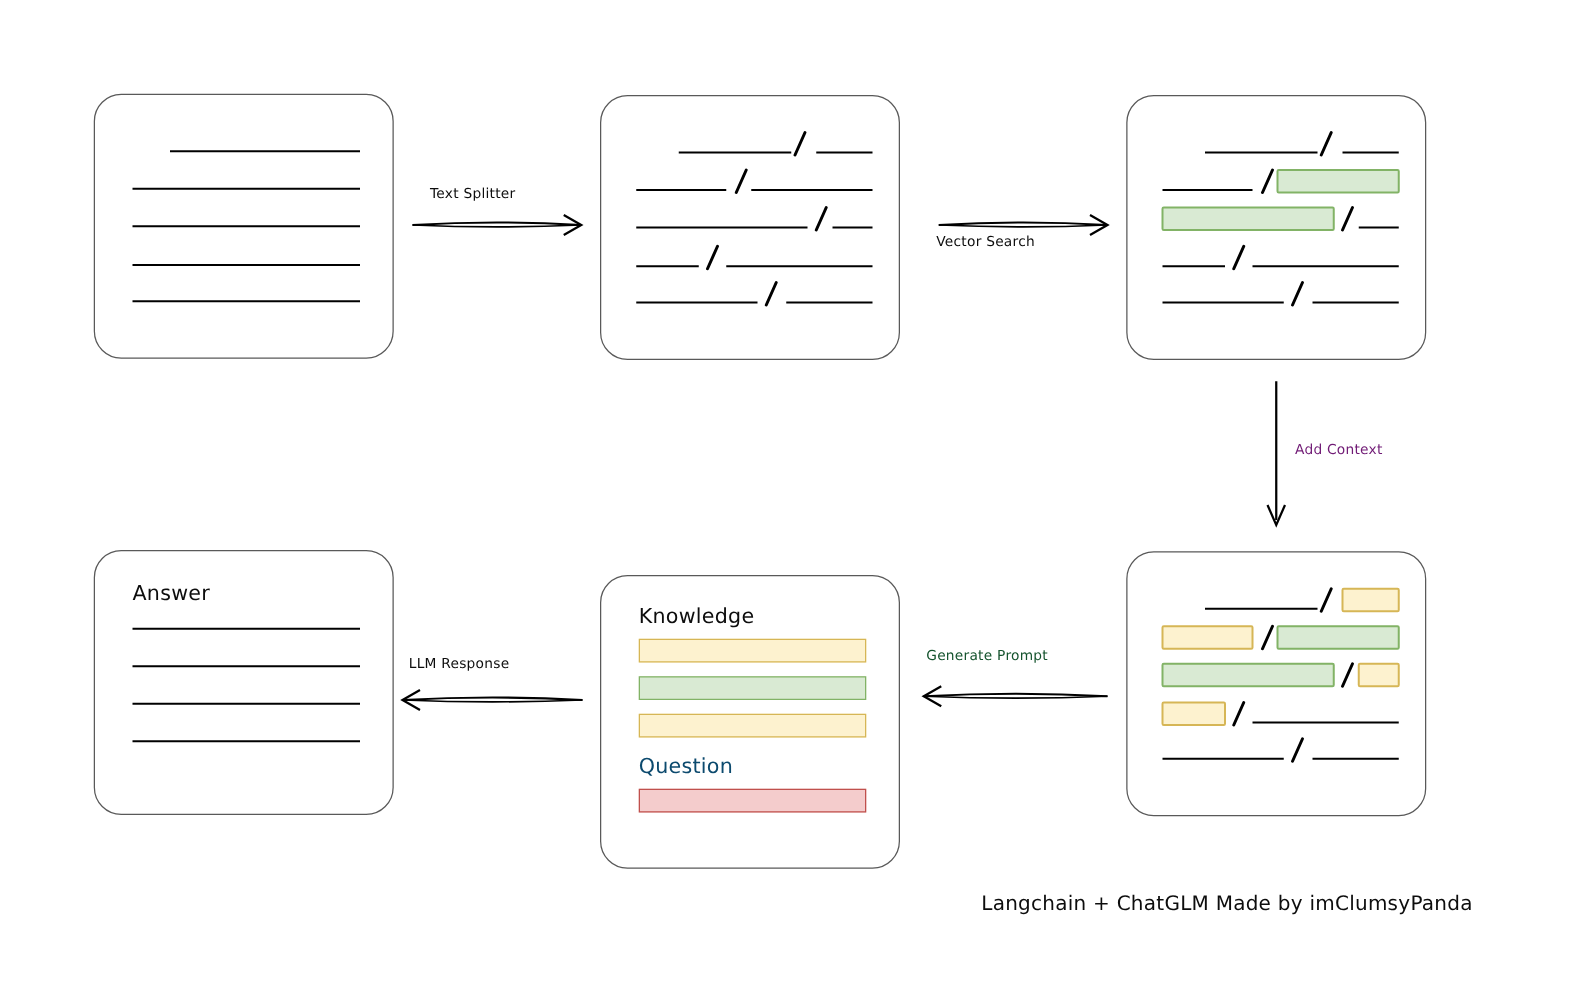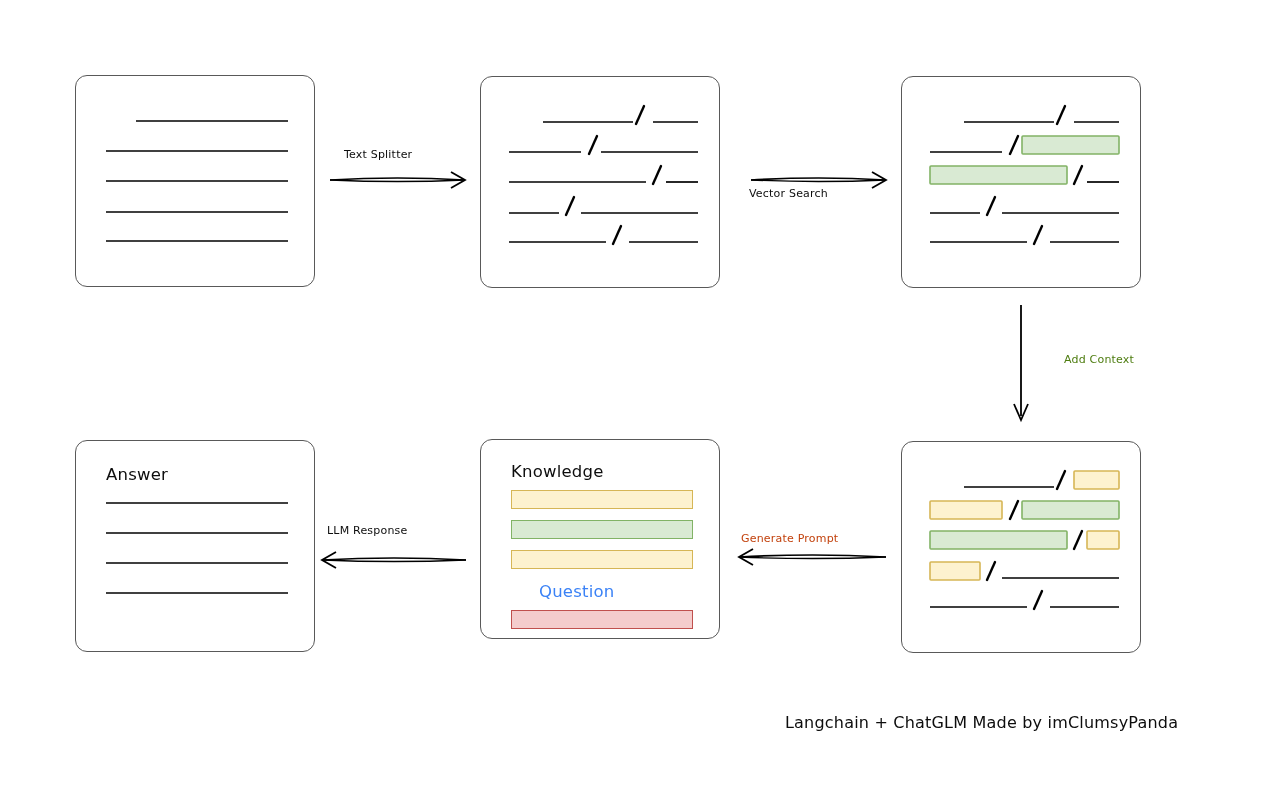--- a/index.html
+++ b/index.html
@@ -3,21 +3,21 @@
 <meta charset="utf-8">
 <style>
   html,body{margin:0;padding:0;}
   body{
     width:1262px;height:792px;background:#ffffff;position:relative;overflow:hidden;
     font-family:"DejaVu Sans","Liberation Sans",sans-serif;
   }
   #stage{position:absolute;left:0;top:0;width:1262px;height:792px;}
 
   .card{
-    position:absolute;border:1.4px solid #595959;border-radius:12px;background:#fff;
+    position:absolute;border:1.4px solid #595959;border-radius:22px;background:#fff;
     box-sizing:border-box;
   }
 
   .lines{position:absolute;left:0;top:0;width:100%;height:100%;}
   .cardtitle{
     position:absolute;font-size:16.5px;color:#0d0d0d;letter-spacing:.2px;white-space:nowrap;
   }
   .arrowlabel{
     position:absolute;font-size:11px;color:#0d0d0d;white-space:nowrap;letter-spacing:.2px;
   }
@@ -89,26 +89,26 @@
         <line x1="172" y1="107" x2="180" y2="89" stroke="#000000" stroke-width="2.4" stroke-linecap="round"></line>
         <rect x="185" y="89" width="32" height="18" rx="1" fill="#fdf2cf" stroke="#d6b656" stroke-width="1.6"></rect>
         <rect x="28" y="120" width="50" height="18" rx="1" fill="#fdf2cf" stroke="#d6b656" stroke-width="1.6"></rect>
         <line x1="85" y1="138" x2="93" y2="120" stroke="#000000" stroke-width="2.4" stroke-linecap="round"></line>
         <line x1="100" y1="136" x2="217" y2="136" stroke="#000000" stroke-width="1.7" stroke-linecap="butt"></line>
         <line x1="28" y1="165" x2="125" y2="165" stroke="#000000" stroke-width="1.7" stroke-linecap="butt"></line>
         <line x1="132" y1="167" x2="140" y2="149" stroke="#000000" stroke-width="2.4" stroke-linecap="round"></line>
         <line x1="148" y1="165" x2="217" y2="165" stroke="#000000" stroke-width="1.7" stroke-linecap="butt"></line>
       </svg>
     </div>
-    <div class="card" style="left: 480px; top: 439px; width: 240px; height: 200px; border-color: rgb(89, 89, 89);">
+    <div class="card" style="left: 480px; top: 460px; width: 240px; height: 235px; border-color: rgb(89, 89, 89);">
       <div class="cardtitle" style="left: 30px; top: 22px; color: rgb(13, 13, 13);">Knowledge</div>
       <div style="position: absolute; left: 30px; top: 50px; width: 182px; height: 19px; box-sizing: border-box; background: rgb(253, 242, 207); border: 1.6px solid rgb(214, 182, 86);"></div>
       <div style="position: absolute; left: 30px; top: 80px; width: 182px; height: 19px; box-sizing: border-box; background: rgb(217, 234, 211); border: 1.6px solid rgb(130, 179, 102);"></div>
       <div style="position: absolute; left: 30px; top: 110px; width: 182px; height: 19px; box-sizing: border-box; background: rgb(253, 242, 207); border: 1.6px solid rgb(214, 182, 86);"></div>
-      <div class="cardtitle" style="left: 30px; top: 142px; color: #3b82f6; margin-left: 28px;">Question</div>
+      <div class="cardtitle" style="left: 30px; top: 142px; color: #0c4a6e;">Question</div>
       <div style="position: absolute; left: 30px; top: 170px; width: 182px; height: 19px; box-sizing: border-box; background: rgb(244, 204, 204); border: 1.6px solid rgb(192, 80, 77);"></div>
     </div>
     <div class="card" style="left: 75px; top: 440px; width: 240px; height: 212px; border-color: rgb(89, 89, 89);">
       <div class="cardtitle" style="left: 30px; top: 24px; color: rgb(13, 13, 13);">Answer</div>
       <svg class="lines" width="240" height="212">
         <line x1="30" y1="62" x2="212" y2="62" stroke="#000000" stroke-width="1.7" stroke-linecap="butt"></line>
         <line x1="30" y1="92" x2="212" y2="92" stroke="#000000" stroke-width="1.7" stroke-linecap="butt"></line>
         <line x1="30" y1="122" x2="212" y2="122" stroke="#000000" stroke-width="1.7" stroke-linecap="butt"></line>
         <line x1="30" y1="152" x2="212" y2="152" stroke="#000000" stroke-width="1.7" stroke-linecap="butt"></line>
       </svg>
@@ -134,17 +134,17 @@
         <path d="M 753 549 L 739 557 L 753 565" stroke="#000000" stroke-width="1.8" fill="none" stroke-linejoin="miter"></path>
       </g>
       <g>
         <path d="M 466 560 Q 394 556 322 560" stroke="#000000" stroke-width="1.7" fill="none"></path>
         <path d="M 466 560 Q 394 563 322 560" stroke="#000000" stroke-width="1.3" fill="none"></path>
         <path d="M 336 552 L 322 560 L 336 568" stroke="#000000" stroke-width="1.8" fill="none" stroke-linejoin="miter"></path>
       </g>
     </svg>
     <div class="arrowlabel" style="left: 344px; top: 148px; color: rgb(13, 13, 13);">Text Splitter</div>
     <div class="arrowlabel" style="left: 749px; top: 148px; color: rgb(13, 13, 13); margin-top: 39px;">Vector Search</div>
-    <div class="arrowlabel" style="left: 1064px; top: 353px; color: #4d7c0f;">Add Context</div>
-    <div class="arrowlabel" style="left: 741px; top: 518px; color: #c2410c; margin-top: 14px;">Generate Prompt</div>
+    <div class="arrowlabel" style="left: 1036px; top: 353px; color: #701a75;">Add Context</div>
+    <div class="arrowlabel" style="left: 741px; top: 518px; color: #14532d;">Generate Prompt</div>
     <div class="arrowlabel" style="left: 327px; top: 524px; color: rgb(13, 13, 13);">LLM Response</div>
     <div class="footer" style="left: 785px; top: 681px; color: rgb(13, 13, 13);">Langchain + ChatGLM Made by imClumsyPanda</div>
   </div>
 
 </body></html>

